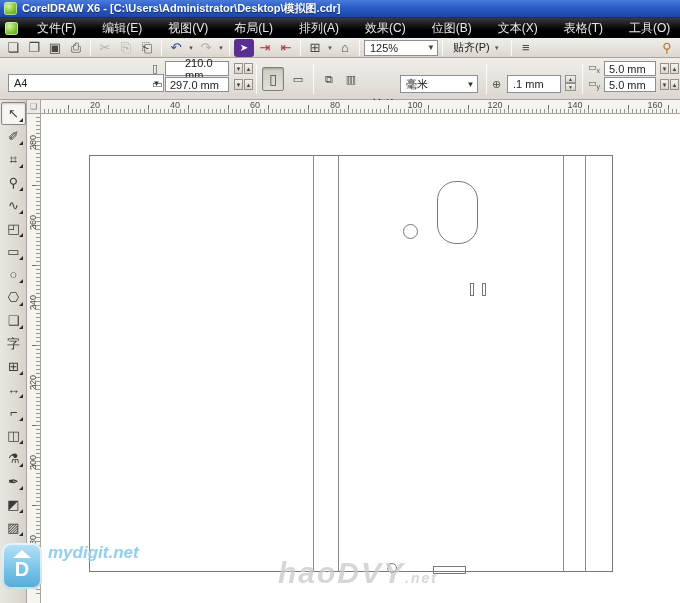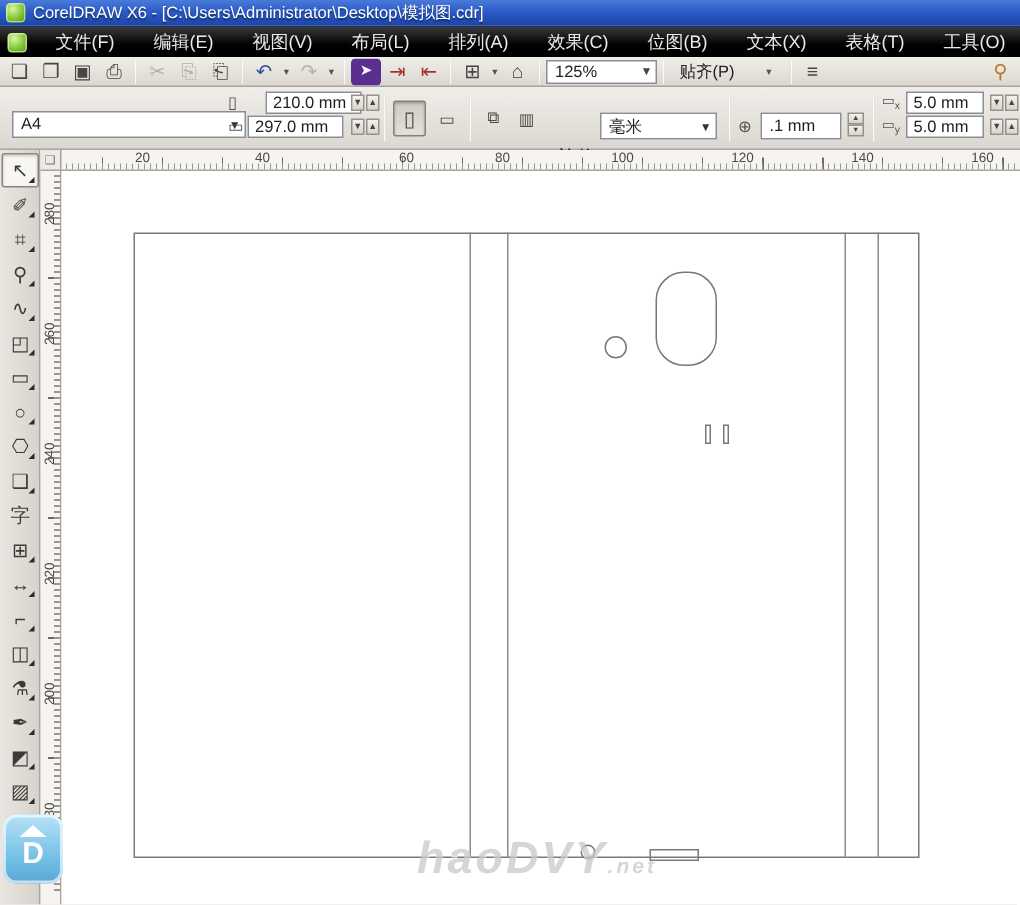--- a/index.html
+++ b/index.html
@@ -8,21 +8,21 @@
          background:#d9d5cf; font-size:11px; color:#222; }
 
   
   #titlebar { position:absolute; left:0; top:0; width:680px; height:18px;
     background:linear-gradient(180deg,#4a7bd9 0%,#2b5bc8 45%,#1c46a8 100%);
     display:flex; align-items:center; gap:5px; padding:0 4px;
     border-bottom:1px solid #142f73; }
   .app-icon { width:13px; height:13px; border-radius:3px;
     background:radial-gradient(circle at 35% 30%,#d8f7a0,#7ec332 55%,#4a8f1a);
     box-shadow:inset 0 0 0 1px rgba(255,255,255,.5); flex:0 0 auto; }
-  #title-text { color:#fff; font-size:11px; text-shadow:0 1px 1px rgba(0,0,0,.5); white-space:nowrap; }
+  #title-text { color:#fff; font-size:11px; text-shadow:0 1px 1px rgba(0,0,0,.5); white-space:nowrap;font-weight:bold; }
 
   
   #menubar { position:absolute; left:0; top:18px; width:680px; height:20px;
     background:linear-gradient(180deg,#3a3a3a,#000 60%);
     display:flex; align-items:center; }
   #menubar .app-icon { margin:0 6px 0 5px; }
   .menu-item { color:#e9e9e9; font-size:12px; padding:0 13px; height:20px;
     line-height:20px; cursor:default; white-space:nowrap; }
 
   
@@ -31,21 +31,21 @@
     border-bottom:1px solid #a9a49c; }
   #toolbar { top:38px; height:20px; display:flex; align-items:center; padding:0 3px; gap:1px; }
   .tb-btn { width:20px; height:18px; display:flex; align-items:center; justify-content:center;
     font-size:13px; color:#474642; border:1px solid transparent; border-radius:2px; }
   .tb-btn.disabled { color:#b3afa8; }
   .tb-sep { width:1px; height:16px; background:#b5b1a9; border-right:1px solid #fbfaf8; margin:0 3px; }
   .tb-caret { font-size:7px; color:#55534f; width:8px; text-align:center; }
   .tb-combo { display:flex; align-items:center; background:#fff; border:1px solid #8b8e96;
     height:16px; padding:0 2px 0 5px; font-size:11px; }
   .tb-combo .caret-box { font-size:8px; color:#444; padding-left:6px; }
-  .tb-text { display:flex; align-items:center; gap:19px; padding:0 5px; height:18px; font-size:11px;
+  .tb-text { display:flex; align-items:center; gap:3px; padding:0 5px; height:18px; font-size:11px;
     border:1px solid transparent; border-radius:2px; }
   .tb-spacer { flex:1; }
 
   
   #propbar { top:58px; height:42px; }
   #propbar .field, #propbar .combo { position:absolute; background:#fff; border:1px solid #8b8e96;
     font-size:11px; display:flex; align-items:center; }
   .combo .val { flex:1; padding-left:5px; }
   .combo .drop { width:13px; text-align:center; font-size:8px; color:#333; }
   .spinpair { display:flex; gap:1px; margin-left:2px; }
@@ -179,21 +179,21 @@
     <div class="tb-spacer"></div>
     <div class="tb-btn" style="color: rgb(181, 118, 42);">⚲</div>
   </div>
 
 <div id="propbar" class="bar">
   <div class="combo" style="left:8px; top:16px; width:156px; height:18px;">
     <span class="val">A4</span>
     <span class="drop">▼</span>
   </div>
   <span class="pb-icon" style="left:152px; top:4px;">▯</span>
-  <div class="field" style="left:165px; top:3px; width:64px; height:15px; padding-left:4px;margin-left:12px;">
+  <div class="field" style="left:165px; top:3px; width:64px; height:15px; padding-left:19px;">
     <span>210.0 mm</span>
   </div>
   <div class="spinpair" style="position:absolute; left:232px; top:5px;">
     <span>▼</span>
     <span>▲</span>
   </div>
   <span class="pb-icon" style="left:152px; top:20px;">▭</span>
   <div class="field" style="left:165px; top:19px; width:64px; height:15px; padding-left:4px;">
     <span>297.0 mm</span>
   </div>
@@ -303,21 +303,21 @@
     <div class="tool fly">
       <span>◩</span>
     </div>
     <div class="tool fly">
       <span>▨</span>
     </div>
   </div>
 <div id="hruler">
     <span class="hlab" style="left: 68px;">20</span>
     <span class="hlab" style="left: 148px;">40</span>
-    <span class="hlab" style="left: 244px;">60</span>
+    <span class="hlab" style="left: 228px;">60</span>
     <span class="hlab" style="left: 308px;">80</span>
     <span class="hlab" style="left: 388px;">100</span>
     <span class="hlab" style="left: 468px;">120</span>
     <span class="hlab" style="left: 548px;">140</span>
     <span class="hlab" style="left: 628px;">160</span>
   </div>
 <div id="vruler">
     <span class="vlab" style="top: 24px;">280</span>
     <span class="vlab" style="top: 104px;">260</span>
     <span class="vlab" style="top: 184px;">240</span>
@@ -341,17 +341,18 @@
     <div class="shape circle" style="left: 346px; top: 449px; width: 10px; height: 10px;"></div>
     <div class="shape rect" style="left: 392px; top: 452px; width: 33px; height: 8px;"></div>
   </div>
 
 <div id="wm-left">
   <div id="wm-logo">
     <span class="roof"></span>
     <span class="d">D</span>
   </div>
   <div>
+    <div id="wm-sub">mydigit.net</div>
   </div>
 </div>
 <div id="wm-center">
   <span>haoDVY</span><span class="suffix">.net</span>
 </div>
 
 </body></html>

